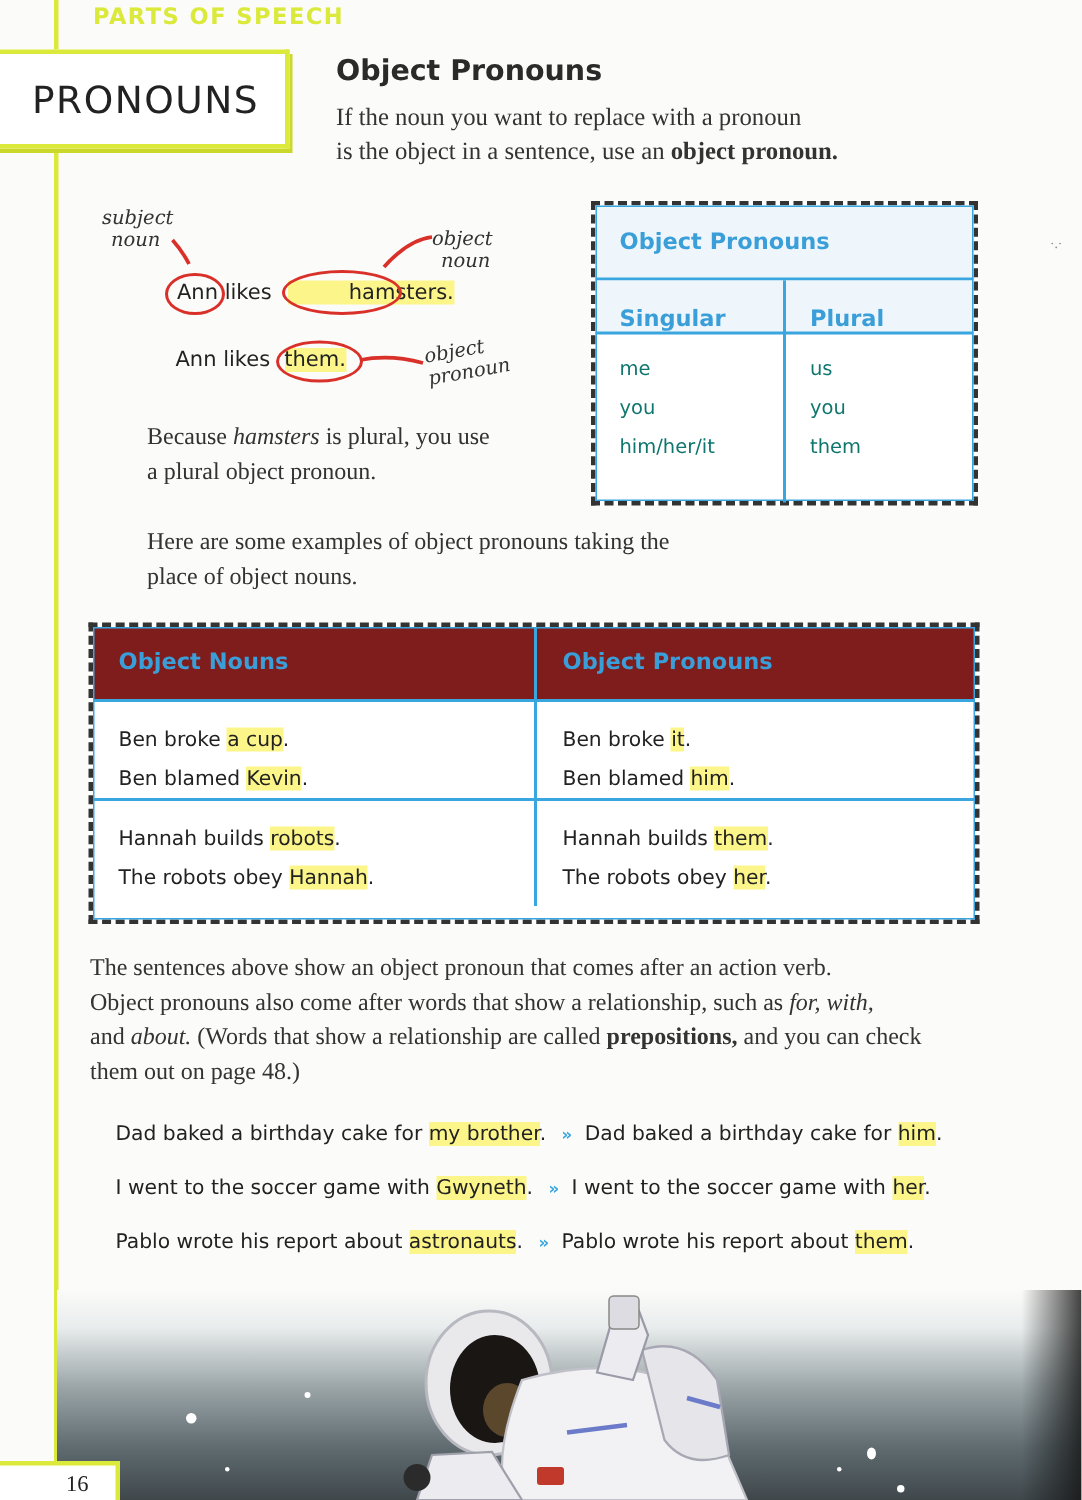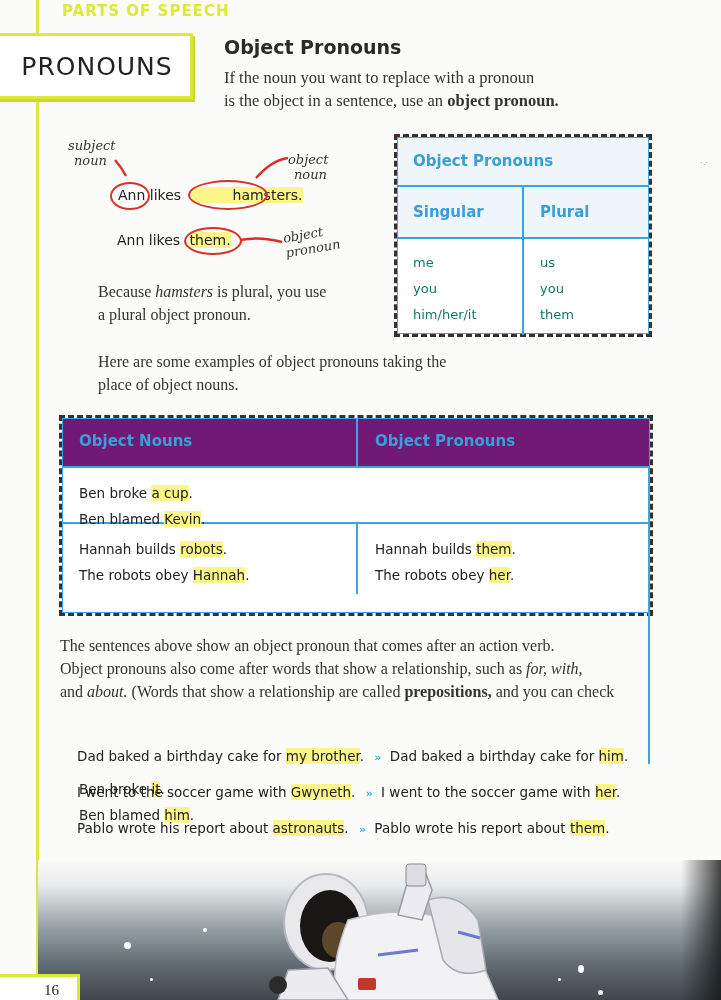--- a/index.html
+++ b/index.html
@@ -67,21 +67,21 @@
   }
   .ptable .title {
     height: 50px; background: #eef6fb; border-bottom: 2px solid #3aa6df;
     font-family: "DejaVu Sans", sans-serif; font-weight: bold; color: #3a9ed8;
     font-size: 15px; padding: 15px 0 0 16px;
   }
   .ptable .cols { display: flex; height: 148px; }
   .ptable .col { flex: 1; }
   .ptable .col:first-child { border-right: 2px solid #3aa6df; flex: 0 0 127px; }
   .ptable .colhead {
-    height: 52px; background: #eef6fb; border-bottom: 2px solid #3aa6df;
+    height: 36px; background: #eef6fb; border-bottom: 2px solid #3aa6df;
     font-family: "DejaVu Sans", sans-serif; font-weight: bold; color: #3a9ed8;
     font-size: 15px; padding: 16px 0 0 16px;
   }
   .ptable .cell {
     font-family: "DejaVu Sans", sans-serif; font-size: 13px; color: #0f766e;
     padding-left: 16px; line-height: 26px;
   }
   .ptable .cells { padding-top: 11px; }
 
   .examples-intro {
@@ -92,26 +92,26 @@
   
   .btable {
     position: absolute; left: 59px; top: 415px; width: 594px; height: 201px;
     background: #fff;
     border: 3px dashed #333;
     outline: 1px solid #3aa6df; outline-offset: -4px;
   }
   .btable .row { display: flex; }
   .btable .c { flex: 0 0 296px; border-right: 2px solid #3aa6df; padding-left: 17px; }
   .btable .c:last-child { border-right: none; flex: 1; padding-left: 17px; }
-  .btable .head { height: 50px; background: #701a75; border-bottom: 2px solid #3aa6df; }
+  .btable .head { height: 50px; background: #7f1d1d; border-bottom: 2px solid #3aa6df; }
   .btable .head .c {
     font-family: "DejaVu Sans", sans-serif; font-weight: bold; color: #3a9ed8;
     font-size: 15px; padding-top: 14px;
   }
-  .btable .body1 { height: 56px; border-bottom: 2px solid #3aa6df; flex-direction: column; }
+  .btable .body1 { height: 66px; border-bottom: 2px solid #3aa6df; }
   .btable .body2 { height: 70px; }
   .btable .body1 .c, .btable .body2 .c {
     font-family: "DejaVu Sans", sans-serif; font-size: 13.5px; color: #222;
     line-height: 26px; padding-top: 12px;
   }
 
   .para {
     position: absolute; left: 60px; top: 634px; width: 610px;
     font-size: 16px; line-height: 23px; color: #333;
   }
@@ -257,20 +257,21 @@
       <div><span>Hannah builds </span><span class="hl">them</span><span>.</span></div>
       <div><span>The robots obey </span><span class="hl">her</span><span>.</span></div>
     </div>
   </div>
 </div>
 
 <div class="para">
   <div>The sentences above show an object pronoun that comes after an action verb.</div>
   <div><span>Object pronouns also come after words that show a relationship, such as </span><i>for, with,</i></div>
   <div><span>and </span><i>about.</i><span> (Words that show a relationship are called </span><b>prepositions,</b><span> and you can check</span></div>
+  <div>them out on page 48.)</div>
 </div>
 
 <div class="ex-list">
   <div class="ex">
     <span>Dad baked a birthday cake for </span><span class="hl">my brother</span><span>.</span>
     <span class="arrow">»</span>
     <span>Dad baked a birthday cake for </span><span class="hl">him</span><span>.</span>
   </div>
   <div class="ex">
     <span>I went to the soccer game with </span><span class="hl">Gwyneth</span><span>.</span>

